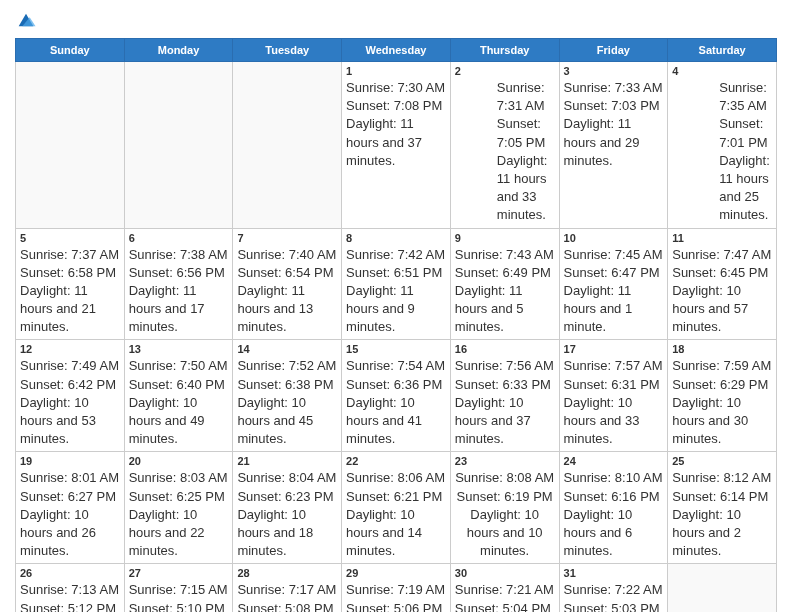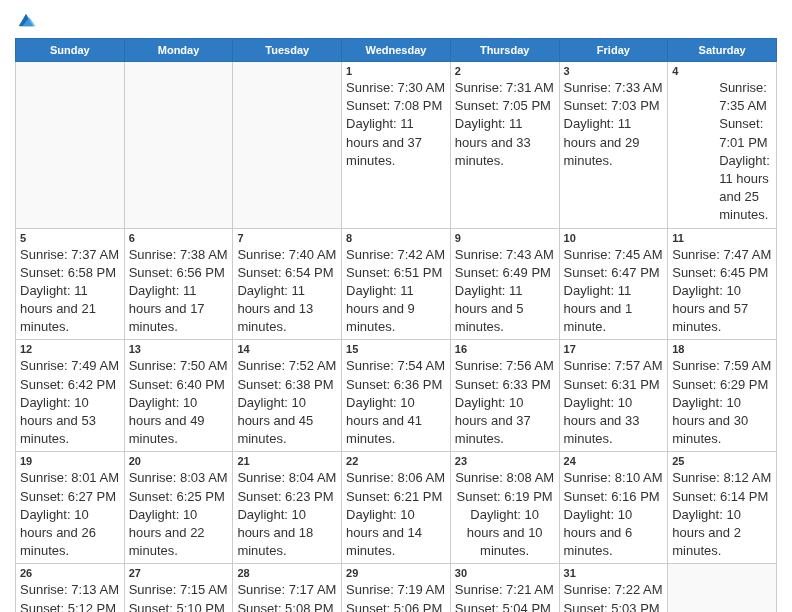--- a/index.html
+++ b/index.html
@@ -136,21 +136,21 @@
           <td class="empty"></td>
           <td class="empty"></td>
           <td>
             <div class="day-number">1</div>
             <div class="day-info" style="white-space: pre-line;">Sunrise: 7:30 AM
 Sunset: 7:08 PM
 Daylight: 11 hours and 37 minutes.</div>
           </td>
           <td>
             <div class="day-number">2</div>
-            <div class="day-info" style="white-space: pre-line;">Sunrise: 7:31 AM
+            <div class="day-info" style="white-space: pre-line; margin-left: 42px;">Sunrise: 7:31 AM
 Sunset: 7:05 PM
 Daylight: 11 hours and 33 minutes.</div>
           </td>
           <td>
             <div class="day-number">3</div>
             <div class="day-info" style="white-space: pre-line;">Sunrise: 7:33 AM
 Sunset: 7:03 PM
 Daylight: 11 hours and 29 minutes.</div>
           </td>
           <td>

